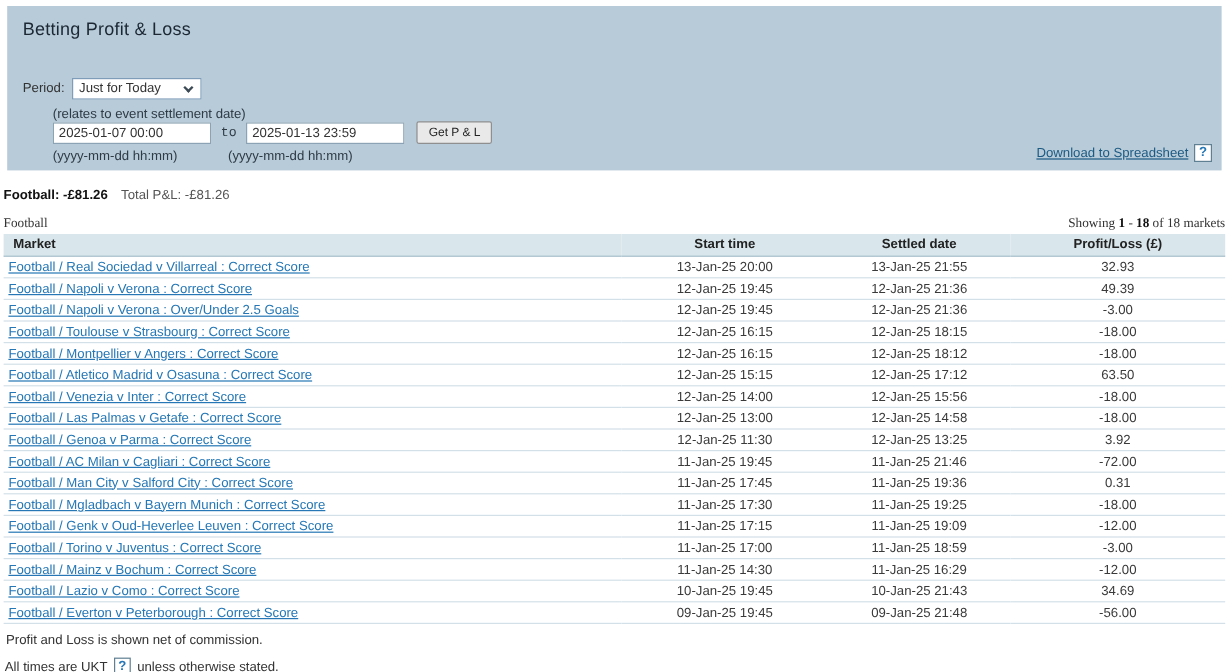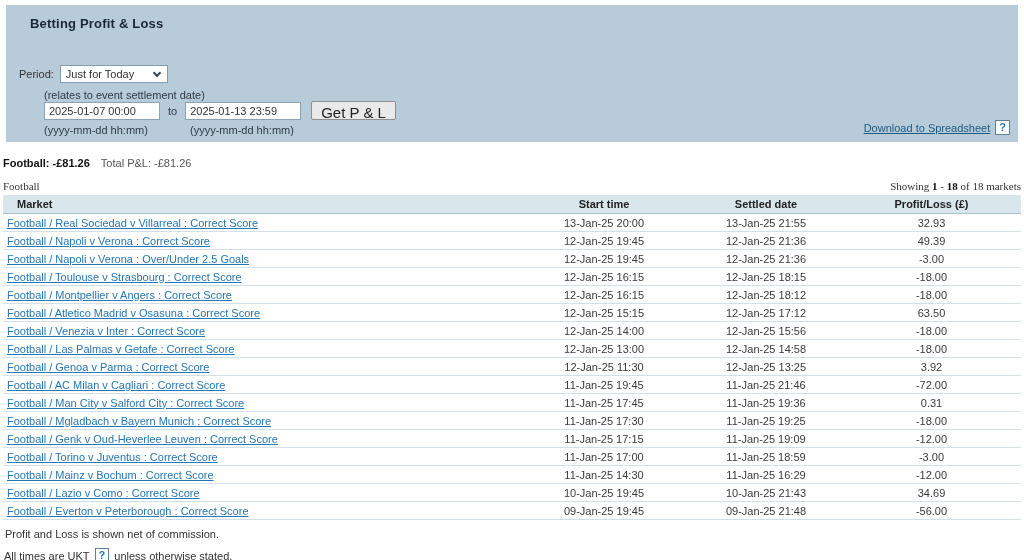--- a/index.html
+++ b/index.html
@@ -12,46 +12,46 @@
   }
 
   
   .panel {
     position: relative;
     margin: 5px 6px 0 6px;
     height: 137px;
     background: #b7cbd9;
   }
   .title {
-    position: absolute; left: 24px; top: 11px;
-    font-size: 13px; font-weight: bold; color: #1c2733;
+    position: absolute; left: 13px; top: 11px;
+    font-size: 15px; font-weight: normal; color: #1c2733;
     letter-spacing: 0.2px;
   }
   .period-row { position: absolute; left: 13px; top: 60px; display: flex; align-items: center; }
   .fake-select {
     margin-left: 6px; background: #fff; border: 1px solid #7f9db9;
     padding: 2px 5px 2px 5px; display: inline-flex; align-items: center; gap: 20px;
     cursor: default; min-width: 102px; justify-content: space-between;
   }
   .chev {
     width: 6px; height: 6px;
     border-right: 2px solid #3c4a55; border-bottom: 2px solid #3c4a55;
     transform: rotate(45deg); margin-top: -3px; margin-right: 2px;
   }
   .relates { position: absolute; left: 38px; top: 84px; color: #2f3b45; }
   .dates-row { position: absolute; left: 38px; top: 96px; display: flex; align-items: center; }
   input.date {
-    width: 116px; height: 18px; border: 1px solid #8ca3b5;
+    width: 132px; height: 18px; border: 1px solid #8ca3b5;
     font-size: 11px; padding: 1px 4px; color: #333;
     font-family: "Liberation Sans", sans-serif; background: #fff;
   }
-  .to-label { margin: 0 8px; color: #2f3b45; }
+  .to-label { margin: 0 8px; color: #2f3b45; font-family: Liberation Mono, monospace; }
   .getpl {
     margin-left: 10px; background: #e9e9e9; border: 1px solid #8f8f8f;
-    font-size: 15px; padding: 2px 9px; border-radius: 2px; color: #222;
+    font-size: 10px; padding: 2px 9px; border-radius: 2px; color: #222;
     font-family: "Liberation Sans", sans-serif; cursor: pointer; height: 19px;
   }
   .hint1 { position: absolute; left: 38px; top: 119px; color: #2f3b45; }
   .hint2 { position: absolute; left: 184px; top: 119px; color: #2f3b45; }
   .download { position: absolute; right: 8px; bottom: 7px; display: flex; gap: 5px; align-items: center; }
   .download a { color: #1d5a82; text-decoration: underline; }
   .qbox {
     display: inline-block; border: 1px solid #5f7f92; background: #fff;
     color: #2577b5; font-weight: bold; padding: 0 3px; font-size: 11px;
     line-height: 13px; cursor: pointer;
@@ -72,21 +72,21 @@
   
   table.pl {
     width: calc(100% - 6px); margin: 0 3px;
     border-collapse: collapse; font-size: 11px; table-layout: fixed;
   }
   .pl col.c1 { width: 515px; }
   .pl col.c2 { width: 172px; }
   .pl col.c3 { width: 152px; }
   .pl th {
     background: #d9e7ec; font-weight: bold; text-align: center;
-    padding: 3px 14px; border-bottom: 1px solid #a9c0cc; color: #222;
+    padding: 3px 8px; border-bottom: 1px solid #a9c0cc; color: #222;
     height: 16px;
   }
   .pl th.left { text-align: left; }
   .pl td {
     border-bottom: 1px solid #d3e0e8; padding: 2px 4px; height: 18px;
     text-align: center; color: #3a3a3a; white-space: nowrap; overflow: hidden;
   }
   .pl td.left { text-align: left; }
   a.mlink { color: #2577b5; text-decoration: underline; }
 

